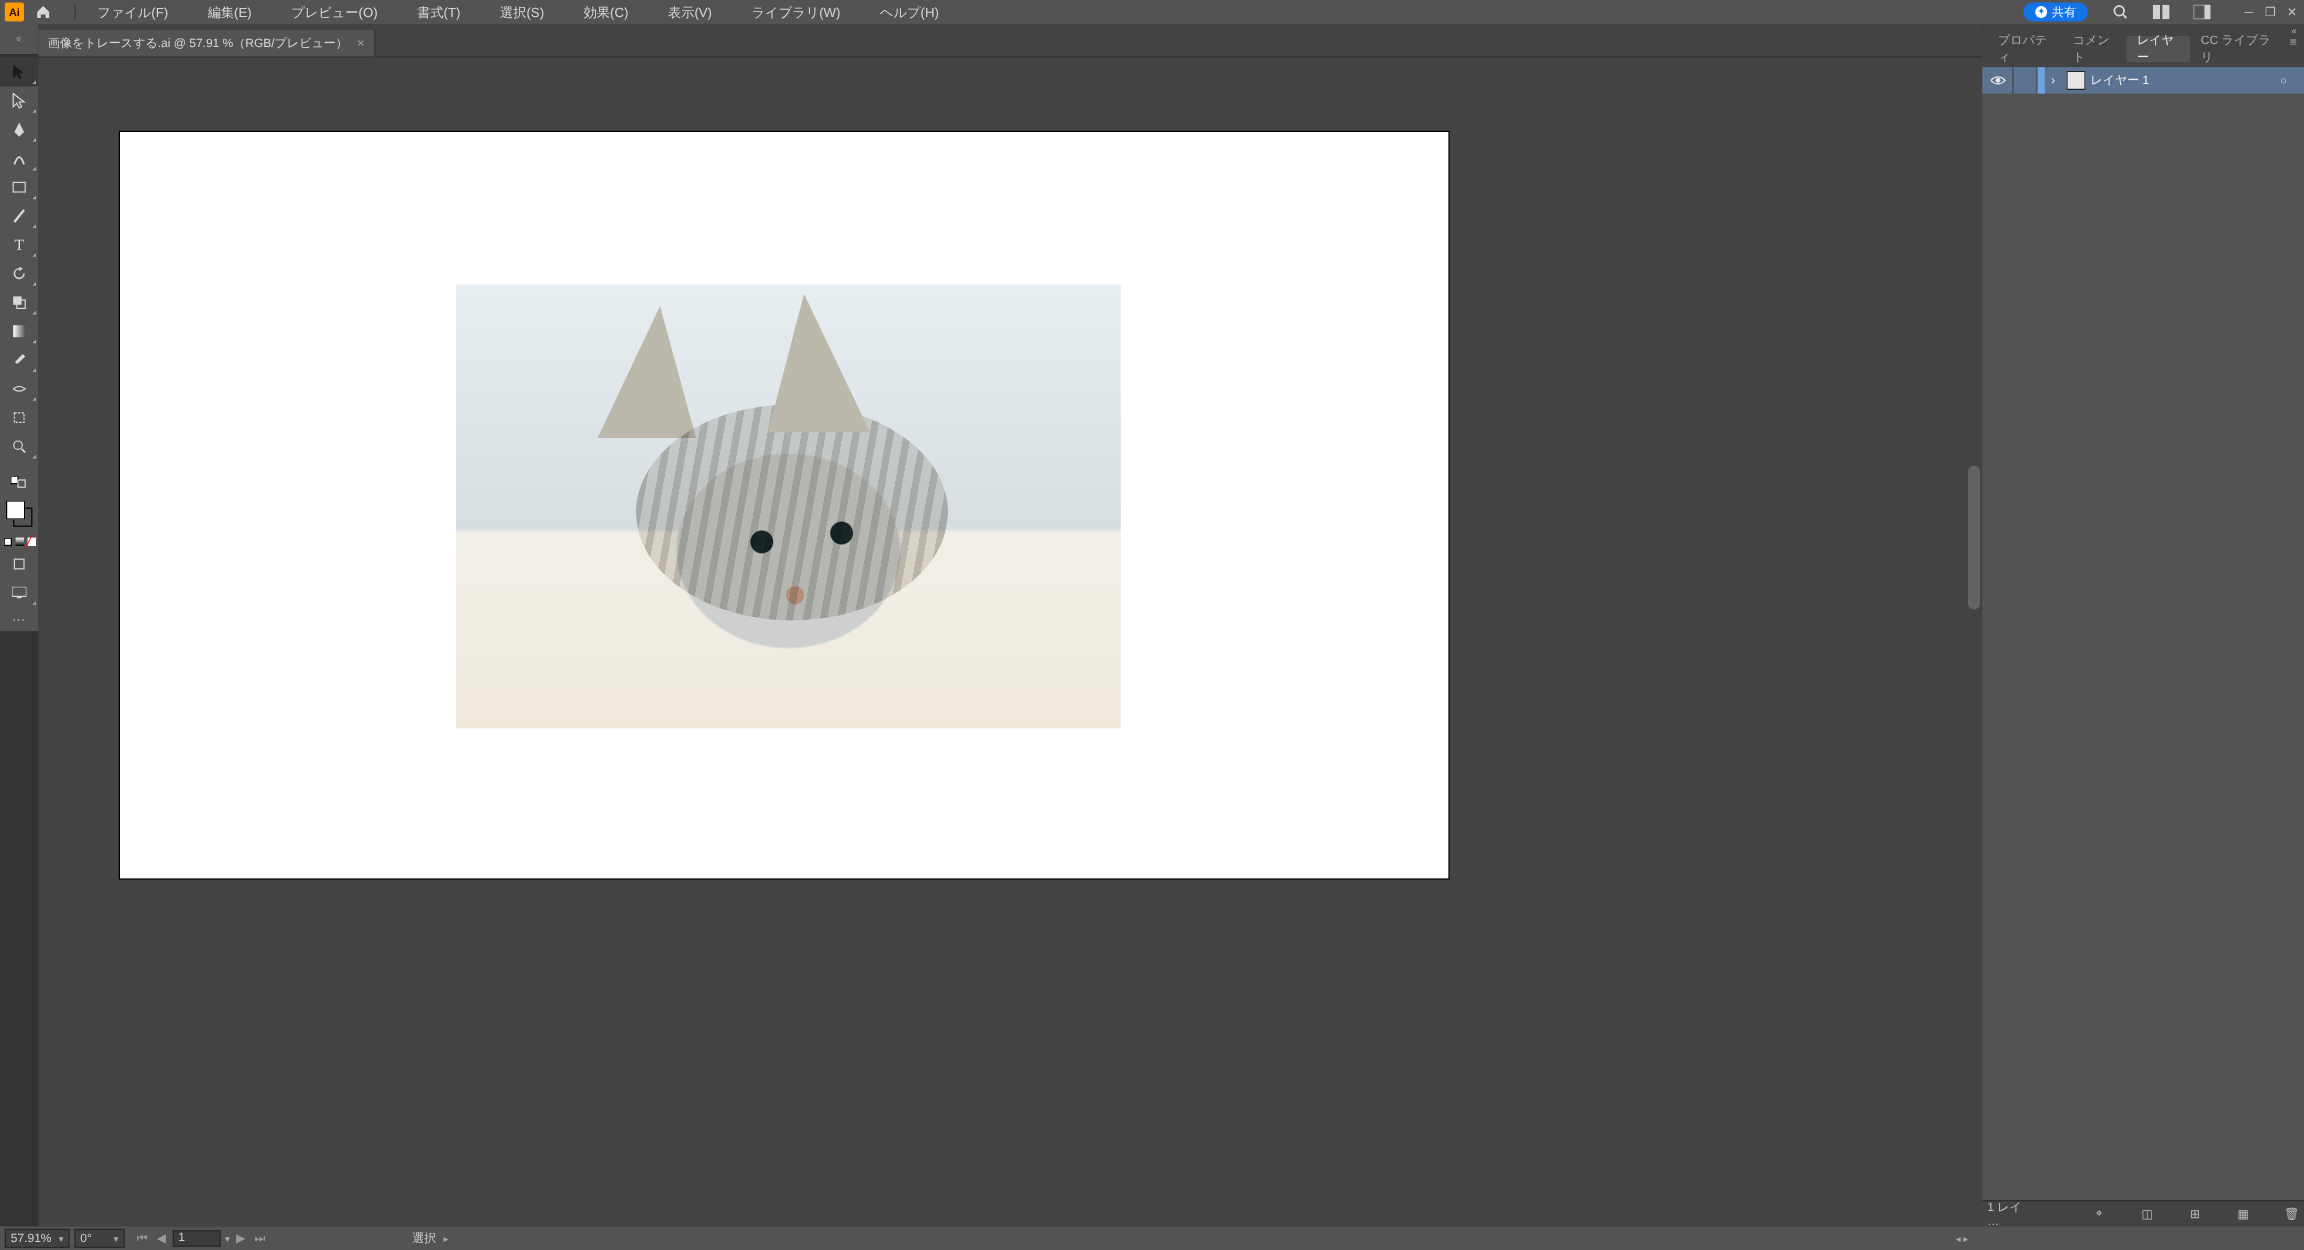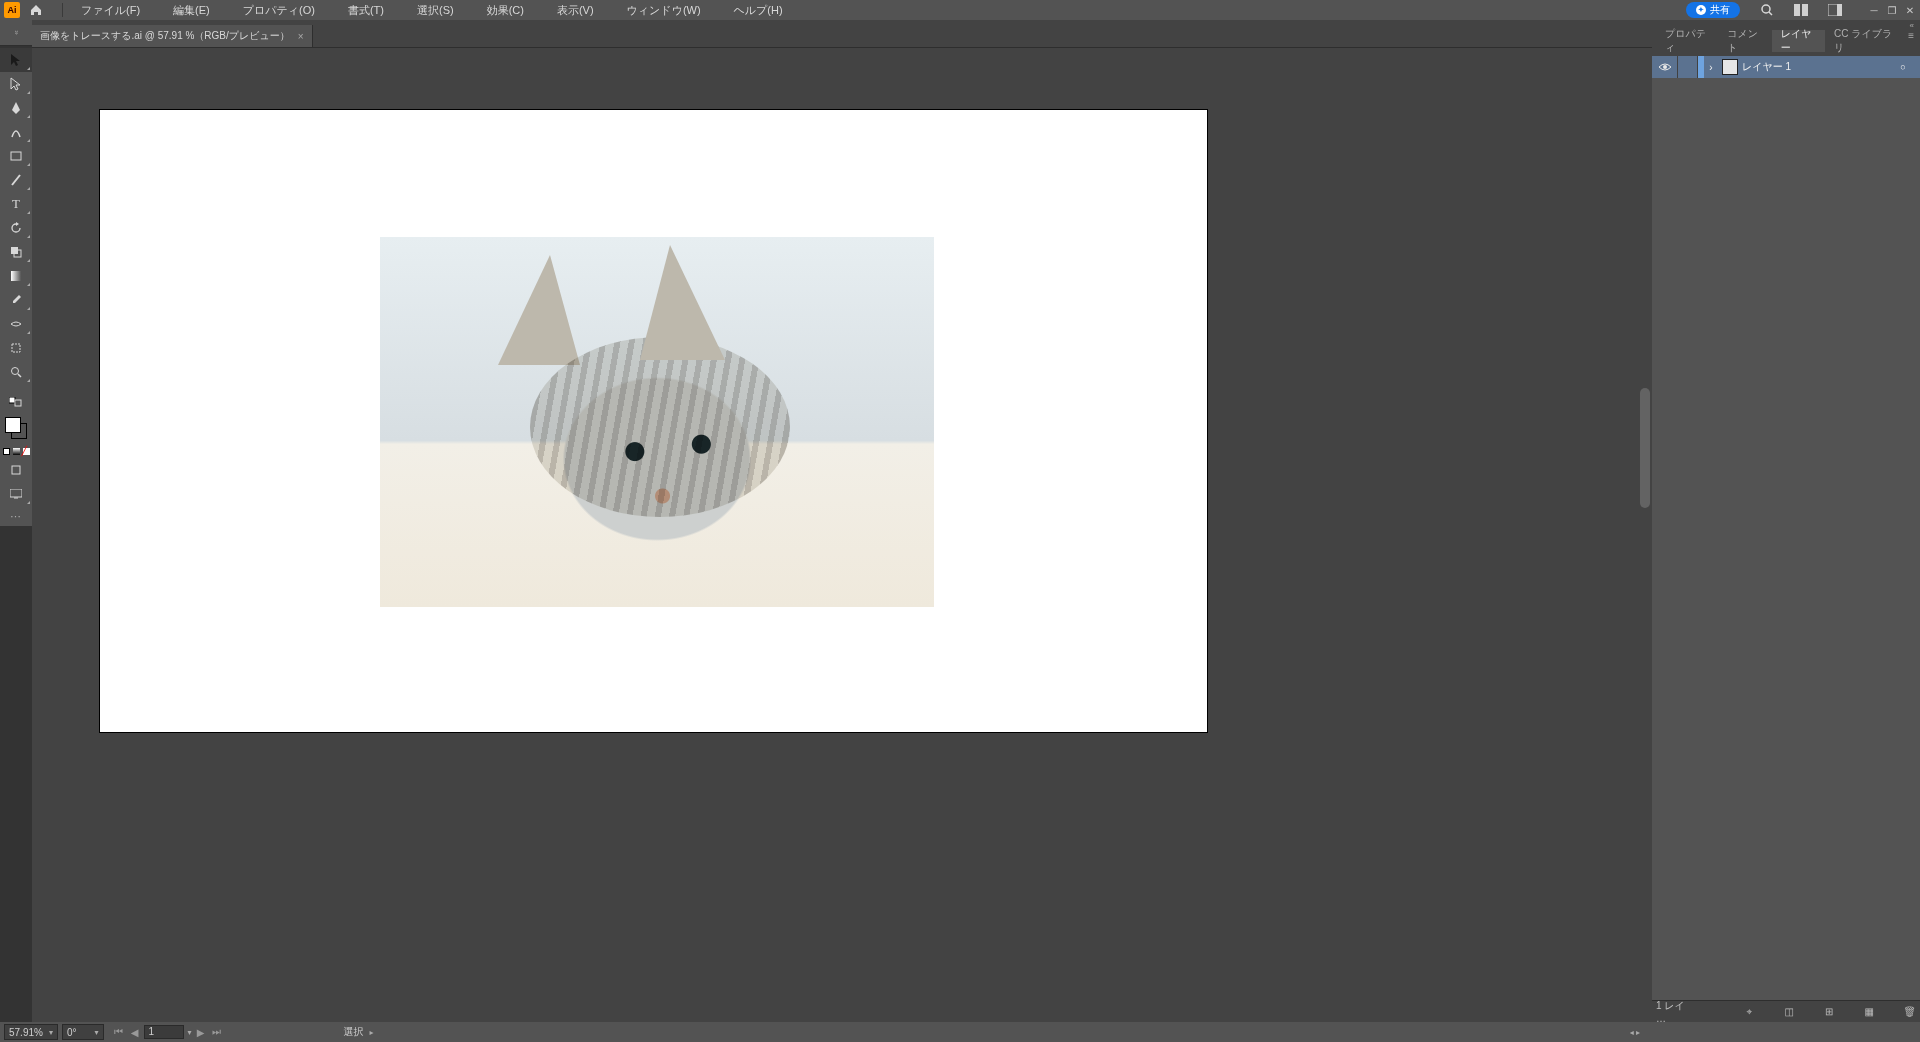--- a/index.html
+++ b/index.html
@@ -105,26 +105,26 @@
   <div class="ai-logo">Ai</div>
   <div class="home">
     <svg width="14" height="14" viewBox="0 0 14 14">
         <path d="M7 2 L12 7 V12 H9 V9 H5 V12 H2 V7 Z" fill="#d8d8d8"></path>
       </svg>
   </div>
   <div class="sep"></div>
   <div class="menu-items">
     <span>ファイル(F)</span>
     <span>編集(E)</span>
-    <span>プロパティ(O)</span>
+    <span>プレビュー(O)</span>
     <span>書式(T)</span>
     <span>選択(S)</span>
     <span>効果(C)</span>
     <span>表示(V)</span>
-    <span>ウィンドウ(W)</span>
+    <span>ライブラリ(W)</span>
     <span>ヘルプ(H)</span>
   </div>
   <div class="right">
     <div class="share-btn">
       <span class="dot">✦</span>
       <span>共有</span>
     </div>
     <div>
       <svg width="14" height="14" viewBox="0 0 14 14">
           <circle cx="6" cy="6" r="4" stroke="#d8d8d8" stroke-width="1.5" fill="none"></circle>

